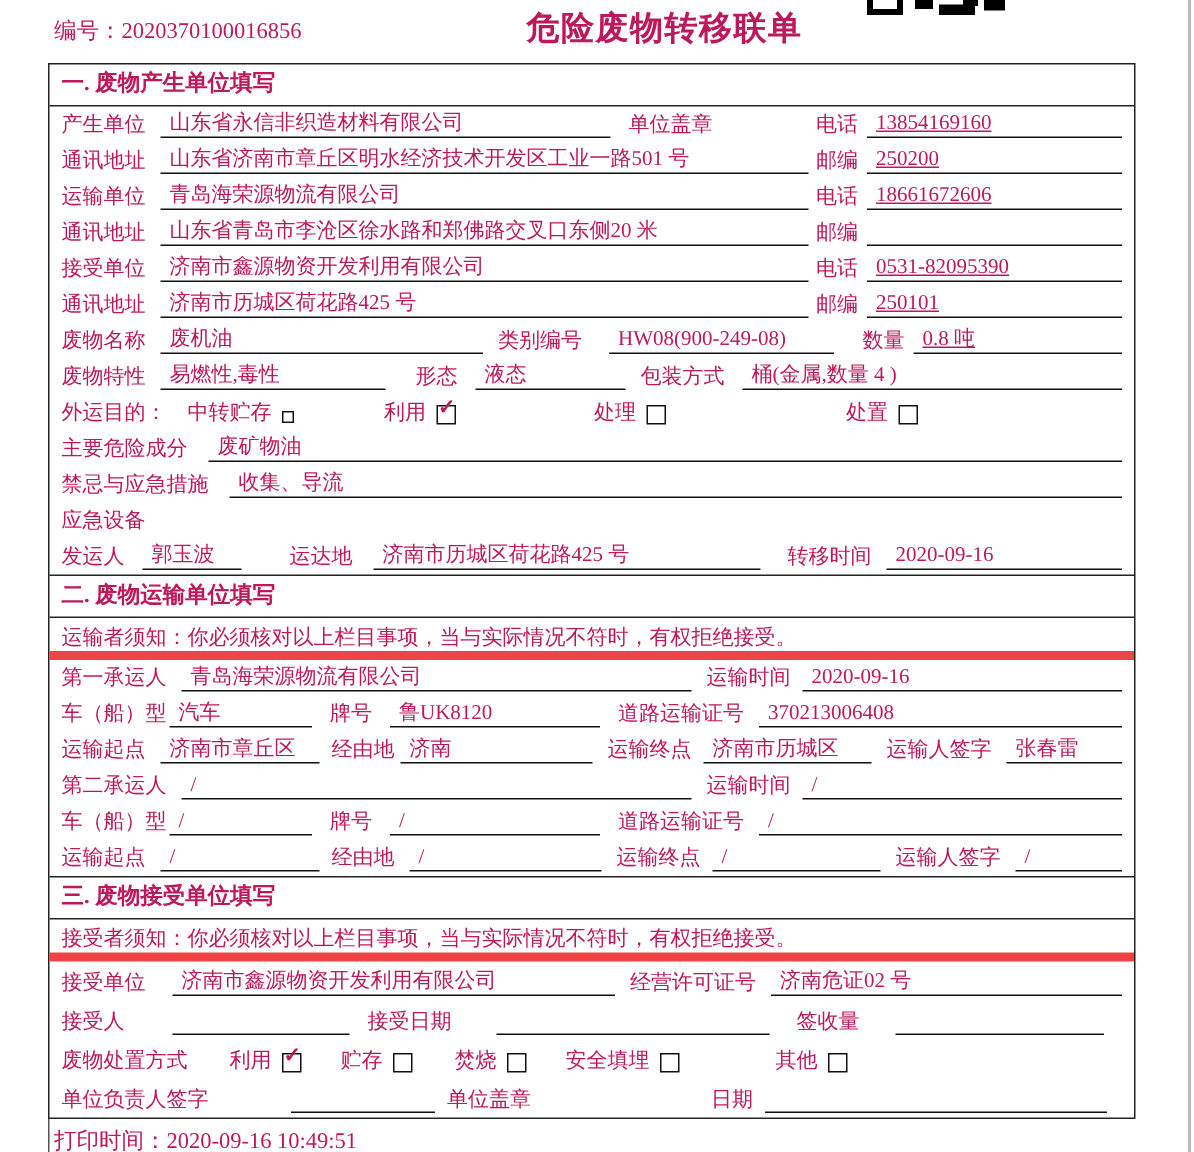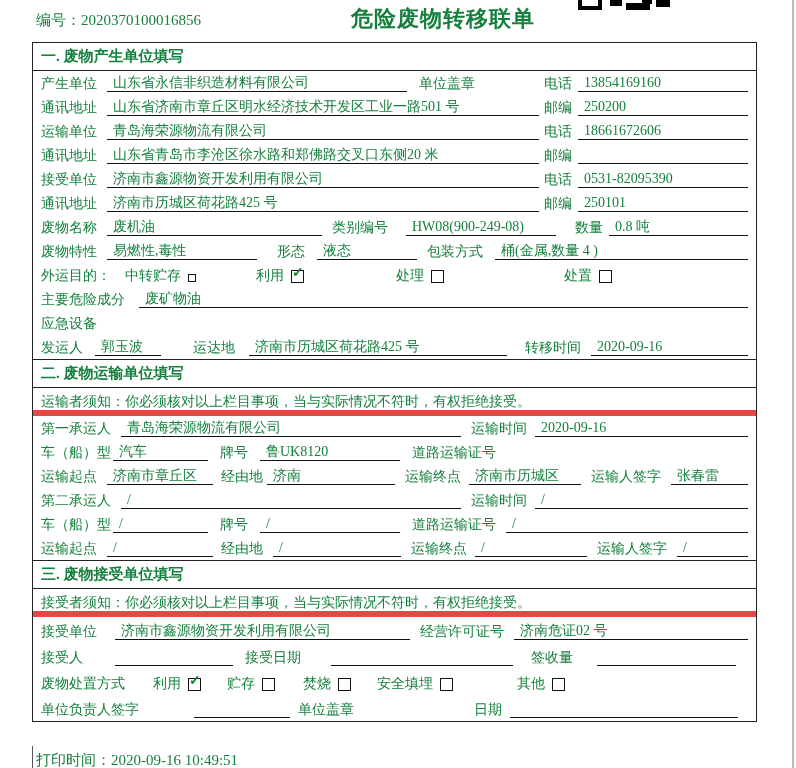--- a/index.html
+++ b/index.html
@@ -1,19 +1,19 @@
 <!DOCTYPE html>
 <html><head>
 <meta charset="utf-8">
 <style>
   * { margin:0; padding:0; box-sizing:border-box; }
   html,body { background:#fff; }
   .page {
     position:relative; width:796px; height:768px; background:#ffffff;
-    font-family:"Liberation Serif","DejaVu Serif",serif; color:#15803d;
+    font-family:"Liberation Serif","DejaVu Serif",serif; color:#be185d;
     overflow:hidden;
   }
   .serial { position:absolute; left:36px; top:11px; font-size:15px; white-space:nowrap; }
   .title { position:absolute; left:443px; top:4px; transform:translateX(-50%);
            font-size:22px; font-weight:bold; letter-spacing:1px; white-space:nowrap; }
   .qr { position:absolute; left:578px; top:0; width:92px; height:10px; }
   .qr i { position:absolute; background:#000; display:block; }
   .qr .q1 { left:0; top:-4px; width:24px; height:14px; background:transparent; border:4px solid #000; }
   .qr .q2 { left:32px; top:0; width:12px; height:6px; }
   .qr .q3 { left:48px; top:3px; width:24px; height:7px; }
@@ -30,21 +30,21 @@
             border-bottom:6px solid #ef4444; white-space:nowrap; }
   .row { display:flex; align-items:flex-end; padding:0 8px 3px 8px; font-size:14px; white-space:nowrap; }
   .sec1 .row { height:24px; }
   .sec2 .row { height:24px; }
   .sec3 .row { height:26px; }
   .lbl { flex:none; line-height:17px; }
   .u { flex:none; border-bottom:1px solid #111; height:18px; line-height:17px; padding:0 3px 0 6px;
        margin-left:8px; overflow:hidden; }
   .uf { flex:1 1 auto; }
   .rg { margin-left:auto; display:flex; align-items:flex-end; flex:none; }
-  .rg .u { margin-left:6px; }
+  .rg .u { margin-left:6px;text-decoration:underline; }
   .rg204 { width:204px; } .rg173 { width:173px; }
   .cb { flex:none; width:13px; height:13px; border:1px solid #111; margin:0 0 1px 7px; position:relative; }
   .cb.small { width:8px; height:8px; margin-bottom:2px; }
   .cb .mark { position:absolute; left:0; top:-5px; font-size:14px; font-weight:bold; line-height:14px; }
   .print { position:absolute; left:36px; top:751px; font-size:15px; white-space:nowrap; }
 </style>
 </head>
 <body>
 
 <div class="page">
@@ -154,20 +154,24 @@
         <span class="cb"></span>
         <span class="lbl" style="margin-left:120px">处置</span>
         <span class="cb"></span>
       </div>
 
       <div class="row">
         <span class="lbl">主要危险成分</span>
         <span class="u uf" style="margin-left:14px">废矿物油</span>
       </div>
 
+      <div class="row">
+        <span class="lbl">禁忌与应急措施</span>
+        <span class="u uf" style="margin-left:14px">收集、导流</span>
+      </div>
 
       <div class="row">
         <span class="lbl" style="width:58px">应急设备</span>
       </div>
 
       <div class="row">
         <span class="lbl" style="width:44px">发运人</span>
         <span class="u" style="width:66px;margin-left:10px">郭玉波</span>
         <span class="lbl" style="margin-left:32px">运达地</span>
         <span class="u" style="width:258px;margin-left:14px">济南市历城区荷花路425 号</span>
@@ -186,20 +190,21 @@
         <span class="lbl" style="margin-left:10px">运输时间</span>
         <span class="u uf" style="margin-left:8px">2020-09-16</span>
       </div>
 
       <div class="row">
         <span class="lbl" style="width:72px">车（船）型</span>
         <span class="u" style="width:95px;margin-left:0">汽车</span>
         <span class="lbl" style="margin-left:12px">牌号</span>
         <span class="u" style="width:140px;margin-left:12px">鲁UK8120</span>
         <span class="lbl" style="margin-left:12px">道路运输证号</span>
+        <span class="u uf" style="margin-left:10px">370213006408</span>
       </div>
 
       <div class="row">
         <span class="lbl" style="width:58px">运输起点</span>
         <span class="u" style="width:106px">济南市章丘区</span>
         <span class="lbl" style="margin-left:8px">经由地</span>
         <span class="u" style="width:128px;margin-left:4px">济南</span>
         <span class="lbl" style="margin-left:10px">运输终点</span>
         <span class="u" style="width:112px;margin-left:8px">济南市历城区</span>
         <span class="lbl" style="margin-left:10px">运输人签字</span>

